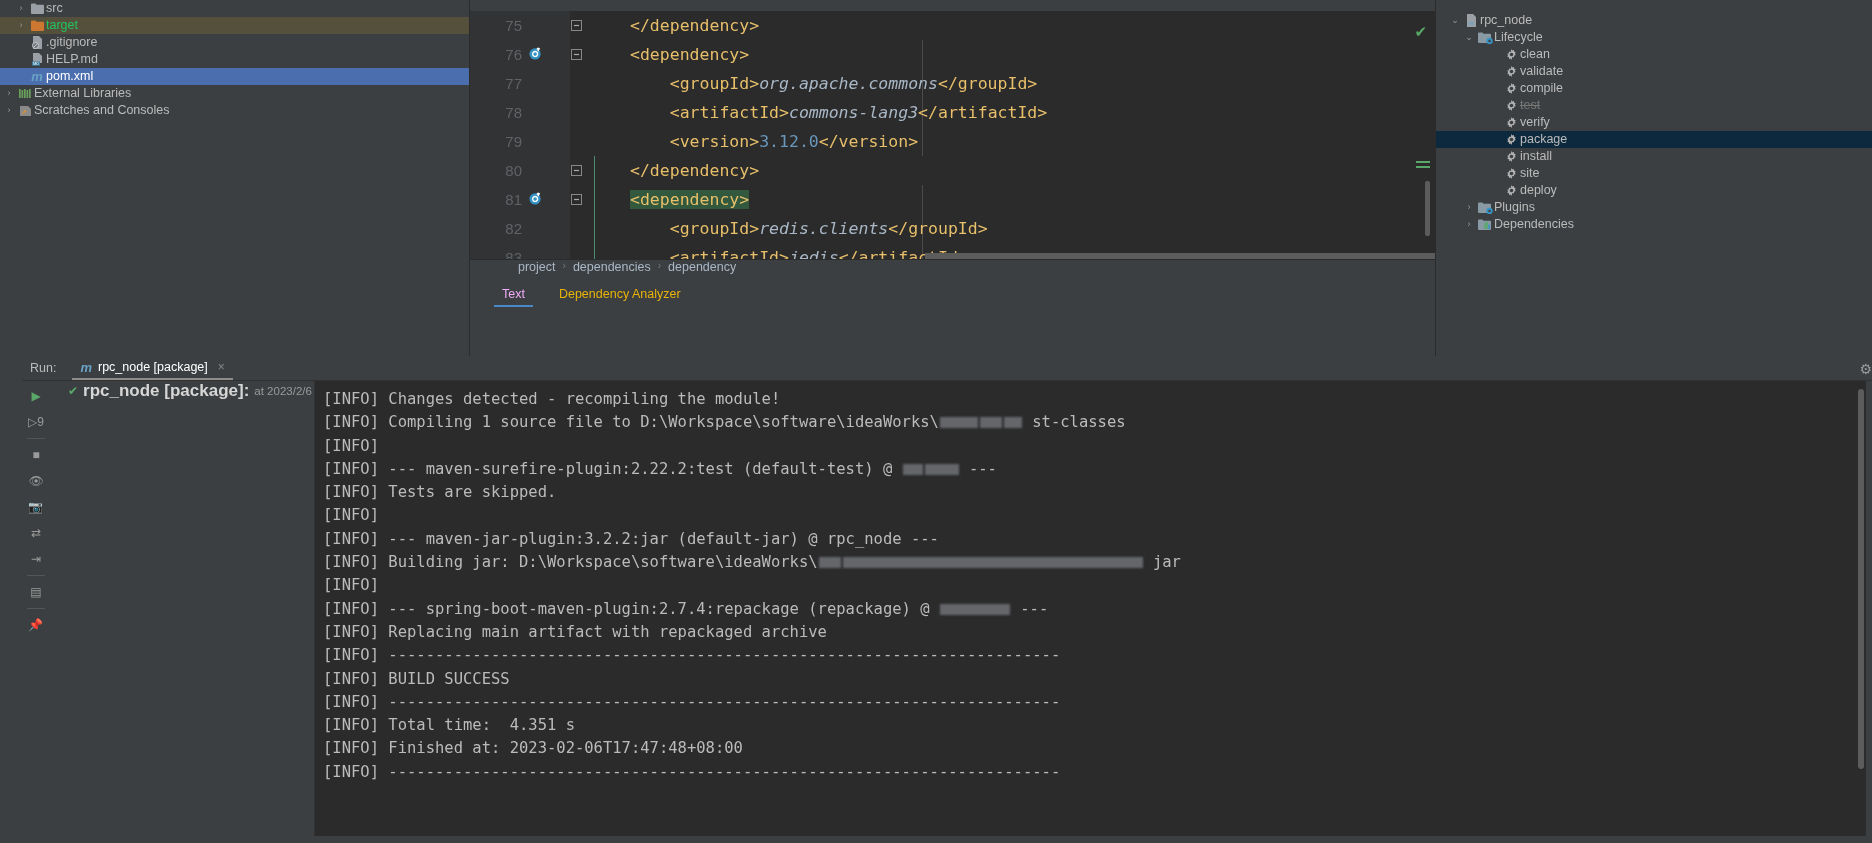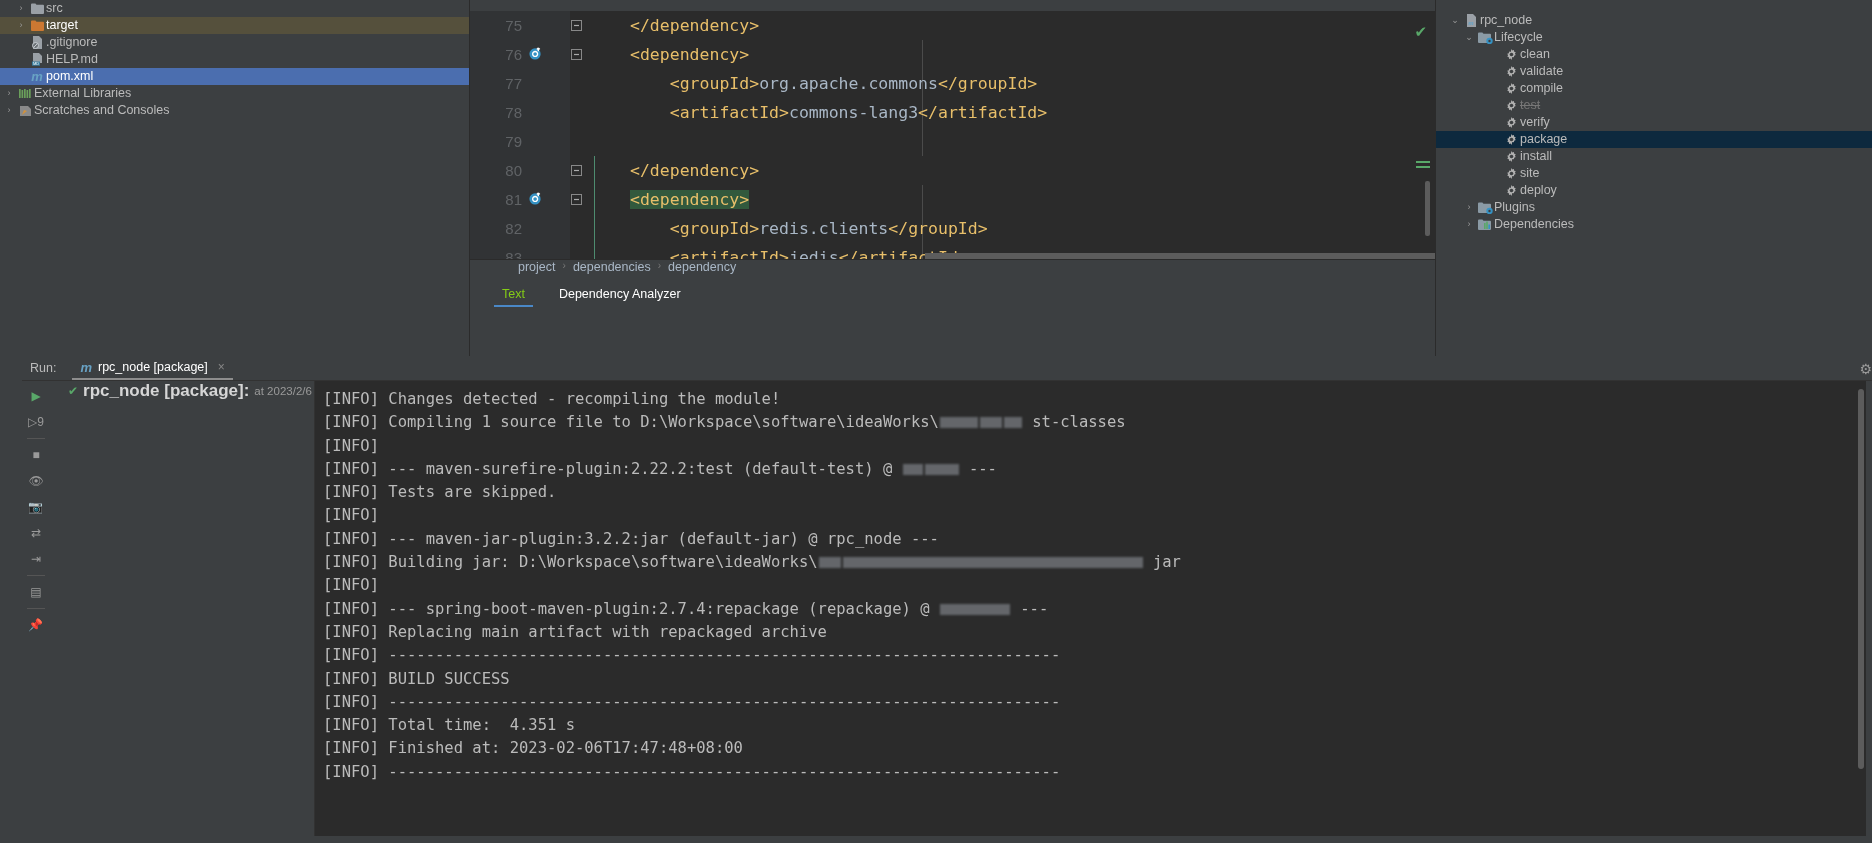--- a/index.html
+++ b/index.html
@@ -24,21 +24,21 @@
     font-size:12.5px; color:#bbbbbb; white-space:nowrap; line-height:17px;
   }
   .tree-row.sel { background:#4b6eaf; color:#ffffff; }
   .tree-row.hl  { background:#55503c; }
   .arrow {
     width:14px; min-width:14px; text-align:center; font-size:9px;
     color:#9a9a9a; display:inline-block;
   }
   .arrow.none { color:transparent; }
   .ic { width:18px; min-width:18px; display:inline-flex; align-items:center; justify-content:center; }
-  .lbl-green { color:#ffffff; }
+  .lbl-green { color:#22c55e; }
 
   
   .editor-wrap {
     position:absolute; left:470px; top:0; width:965px; height:363px;
     background:#2b2b2b;
   }
   .editor-toolbar {
     position:absolute; left:0; top:0; width:965px; height:12px;
     background:#3c3f41; border-bottom:1px solid #323232;
   }
@@ -58,21 +58,21 @@
     font-family:"DejaVu Sans Mono", monospace; font-size:16.5px; white-space:pre;
   }
   .lnum {
     position:absolute; left:0; width:52px; text-align:right;
     color:#606366; font-size:15px; font-family:"Liberation Sans", sans-serif;
   }
   .gicon { position:absolute; left:58px; top:6px; width:16px; height:16px; }
   .fold  { position:absolute; left:100px; top:8px; width:14px; height:13px; }
   .ctext { position:absolute; left:160px; }
   .tg { color:#e8bf6a; }
-  .vl { color:#a9b7c6; }
+  .vl { color:#a9b7c6;font-style:italic; }
   .num { color:#6897bb; }
   .hlcode { background:#32593d; }
 
   .indentguide { position:absolute; width:1px; background:#4b4b4b; }
 
   .vscroll {
     position:absolute; right:5px; top:170px; width:5px; height:55px;
     background:#5c5c5c; border-radius:2px;
   }
   .hscroll {
@@ -86,23 +86,23 @@
     position:absolute; left:0; top:260px; width:965px; height:21px;
     background:#3c3f41; display:flex; align-items:flex-start;
     padding-left:48px; font-size:12.5px; color:#a9b7c6; gap:7px;
   }
   .bc-sep { color:#777; font-size:10px; }
   .editor-tabs {
     position:absolute; left:0; top:281px; width:965px; height:28px;
     background:#3c3f41; display:flex; align-items:center; padding-left:20px; gap:10px;
   }
   .etab {
-    font-size:12.5px; color:#ffffff; padding:4px 12px 6px 12px; position:relative;
-  }
-  .etab.active { color:#84cc16; }
+    font-size:12.5px; color:#eab308; padding:4px 12px 6px 12px; position:relative;
+  }
+  .etab.active { color:#f0abfc; }
   .etab.active::after {
     content:""; position:absolute; left:4px; right:4px; bottom:0; height:2px; background:#4a88c7;
   }
   .editor-bottomfill {
     position:absolute; left:0; top:309px; width:965px; height:54px; background:#3c3f41;
   }
 
   
   .maven-panel {
     position:absolute; left:1435px; top:0; width:437px; height:363px;
@@ -285,21 +285,21 @@
             <div class="cline"><span class="lnum">76</span><span class="gicon"><svg width="15" height="15" viewBox="0 0 16 16">
                   <circle cx="7.5" cy="8.5" r="6" fill="#3592c4"></circle>
                   <path d="M5 8.5a2.6 2.6 0 105.2 0 2.6 2.6 0 10-5.2 0" fill="none" stroke="#fff" stroke-width="1.5"></path>
                   <path d="M11 5.5V2m0 0l-1.6 1.6M11 2l1.6 1.6" stroke="#fff" stroke-width="1.5" fill="none"></path>
                 </svg></span><span class="fold"><svg width="13" height="13" viewBox="0 0 13 13">
                   <rect x="1.5" y="1.5" width="10" height="10" fill="none" stroke="#888" stroke-width="1"></rect>
                   <line x1="4" y1="6.5" x2="9" y2="6.5" stroke="#aaa" stroke-width="1.2"></line>
                 </svg></span><span class="ctext"><span class="tg">&lt;dependency&gt;</span></span></div>
             <div class="cline"><span class="lnum">77</span><span class="ctext"><span class="tg">    &lt;groupId&gt;</span><span class="vl">org.apache.commons</span><span class="tg">&lt;/groupId&gt;</span></span></div>
             <div class="cline"><span class="lnum">78</span><span class="ctext"><span class="tg">    &lt;artifactId&gt;</span><span class="vl">commons-lang3</span><span class="tg">&lt;/artifactId&gt;</span></span></div>
-            <div class="cline"><span class="lnum">79</span></div>
+            <div class="cline"><span class="lnum">79</span><span class="ctext"><span class="tg">    &lt;version&gt;</span><span class="num">3.12.0</span><span class="tg">&lt;/version&gt;</span></span></div>
             <div class="cline"><span class="lnum">80</span><span class="fold"><svg width="13" height="13" viewBox="0 0 13 13">
                   <rect x="1.5" y="1.5" width="10" height="10" fill="none" stroke="#888" stroke-width="1"></rect>
                   <line x1="4" y1="6.5" x2="9" y2="6.5" stroke="#aaa" stroke-width="1.2"></line>
                 </svg></span><span class="ctext"><span class="tg">&lt;/dependency&gt;</span></span></div>
             <div class="cline"><span class="lnum">81</span><span class="gicon"><svg width="15" height="15" viewBox="0 0 16 16">
                   <circle cx="7.5" cy="8.5" r="6" fill="#3592c4"></circle>
                   <path d="M5 8.5a2.6 2.6 0 105.2 0 2.6 2.6 0 10-5.2 0" fill="none" stroke="#fff" stroke-width="1.5"></path>
                   <path d="M11 5.5V2m0 0l-1.6 1.6M11 2l1.6 1.6" stroke="#fff" stroke-width="1.5" fill="none"></path>
                 </svg></span><span class="fold"><svg width="13" height="13" viewBox="0 0 13 13">
                   <rect x="1.5" y="1.5" width="10" height="10" fill="none" stroke="#888" stroke-width="1"></rect>

